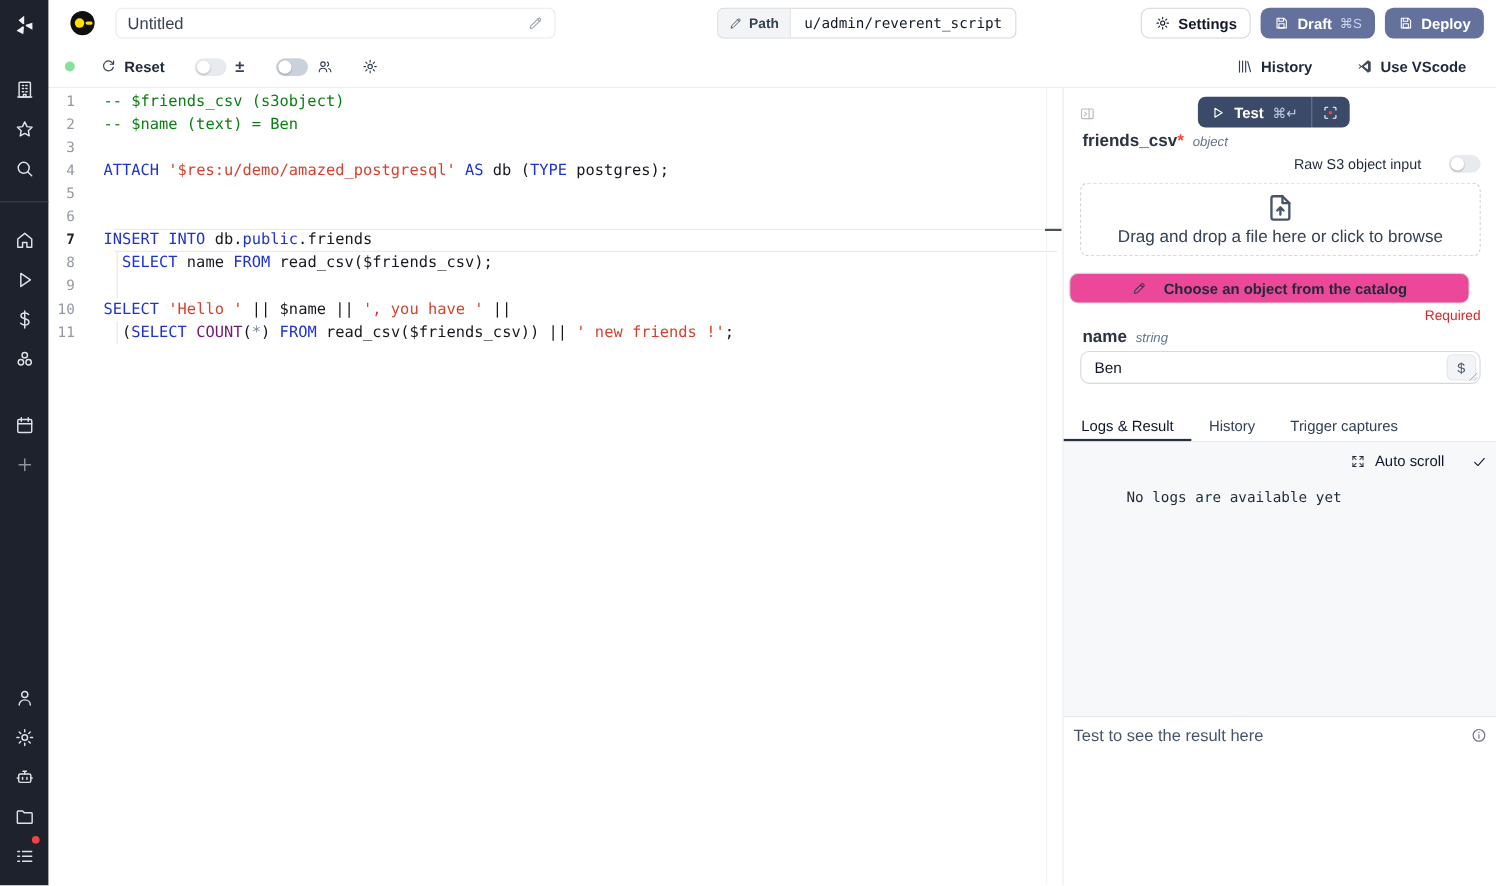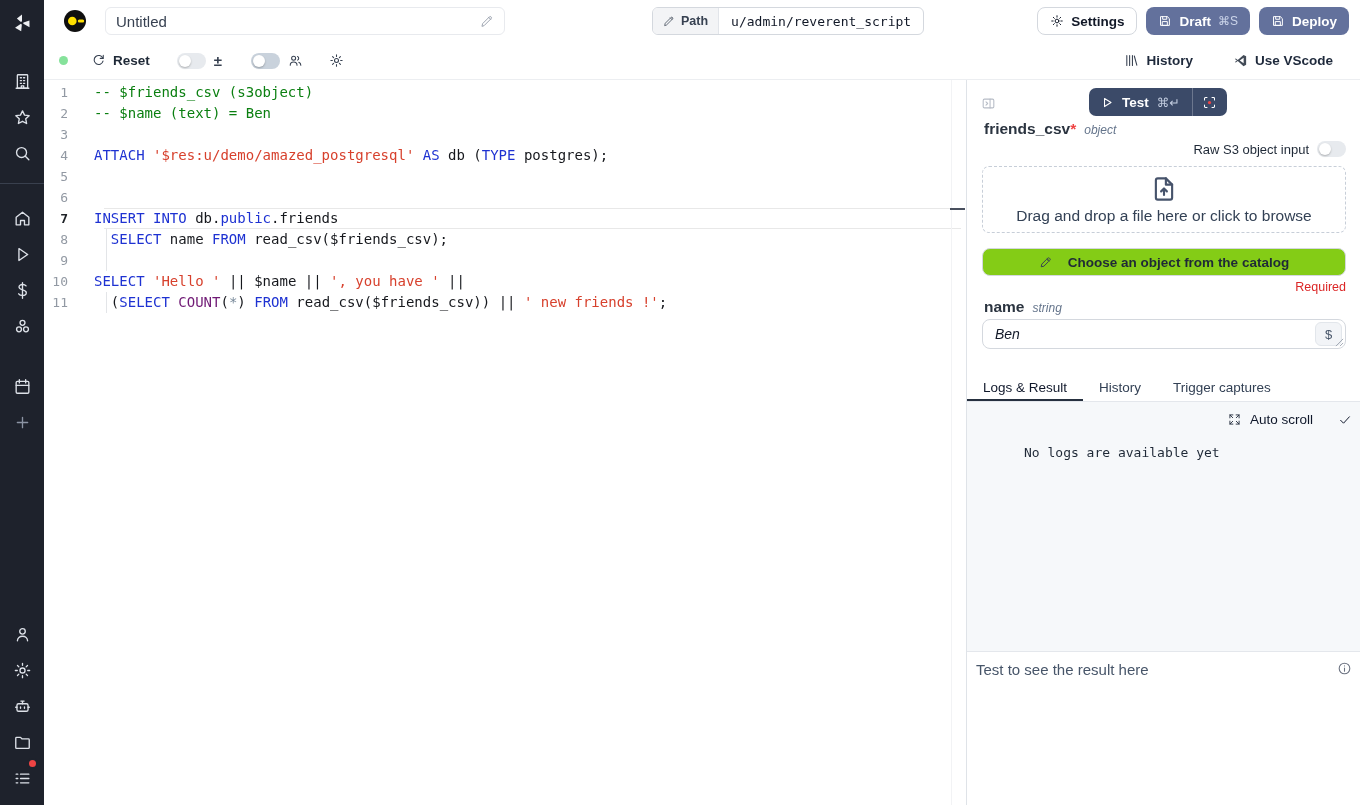--- a/index.html
+++ b/index.html
@@ -71,33 +71,33 @@
   .test-label { color:#fff; font-weight:700; font-size:13.5px; }
   .test-kbd { color:#c3cde0; font-size:12.5px; }
   .test-sep { width:1px; background:rgba(255,255,255,.25); }
   .test-capture { width:34px; display:flex; align-items:center; justify-content:center; color:#fff; }
   .test-capture svg { width:15px; height:15px; }
 
   .field-head { position:absolute; left:17px; display:flex; align-items:baseline; gap:8px; }
   .field-name { font-size:15.5px; font-weight:700; color:#2b3440; }
   .req-star { color:#ef4444; }
   .field-type { font-size:12px; font-style:italic; color:#64748b; }
-  .raws3-row { position:absolute; right:14px; top:61px; display:flex; align-items:center; gap:8px;margin-left:24px; }
+  .raws3-row { position:absolute; right:14px; top:61px; display:flex; align-items:center; gap:25px;margin-left:24px; }
   .raws3-row span { font-size:13px; color:#1f2937; }
   .dropzone { position:absolute; left:15px; top:86px; width:364px; height:67px; border:1.5px dashed #c7ced8; border-radius:7px; display:flex; flex-direction:column; align-items:center; justify-content:center; gap:3px; cursor:pointer; background:#fff; }
   .dropzone svg { width:30px; height:30px; color:#46536b; }
   .dropzone .dz-label { font-size:15.5px; font-weight:500; color:#334155; }
-  .catalog-btn { position:absolute; left:15px; top:168px; width:364px; height:28px; border:1px solid #d4d8de; border-radius:8px; background:#84cc16; display:flex; align-items:center; justify-content:center; gap:15px; cursor:pointer; }
+  .catalog-btn { position:absolute; left:5px; top:168px; width:364px; height:28px; border:1px solid #d4d8de; border-radius:8px; background:#ec4899; display:flex; align-items:center; justify-content:center; gap:15px; cursor:pointer; }
   .catalog-btn svg { width:14px; height:14px; color:#374151; }
   .catalog-btn span { font-size:13.5px; font-weight:600; color:#1f2937; }
   .required-label { position:absolute; right:14px; top:200px; font-size:12.5px; color:#dc2626; }
   .name-head { top:218px; }
   .fc-head { top:40px;justify-content:center; }
   .text-input { position:absolute; left:15px; top:239px; width:364px; height:30px; border:1px solid #d4d8de; border-radius:8px; background:#fff; display:flex; align-items:center; }
-  .text-input input { flex:1; border:none; outline:none; background:transparent; font-size:14px; color:#111827; padding:0 12px; font-family:"Liberation Sans", sans-serif;font-style:italic; }
+  .text-input input { flex:1; border:none; outline:none; background:transparent; font-size:14px; color:#111827; padding:0 12px; font-family:"Liberation Sans", sans-serif; }
   .dollar-chip { width:27px; height:24px; margin-right:3px; border:1px solid #e2e6eb; border-radius:6px; background:#f2f4f7; display:flex; align-items:center; justify-content:center; font-size:13px; color:#475569; cursor:pointer; }
   .grip { position:absolute; right:1px; bottom:1px; width:9px; height:9px; color:#9ca3af; cursor:nwse-resize; }
 
   .tabs { position:absolute; left:0; top:296px; width:393px; height:26px; border-bottom:1px solid #e4e7ec; display:flex; }
   .tab { padding:0 16px; font-size:13.5px; color:#334155; line-height:24px; cursor:pointer; }
   .tab.active { color:#0f172a; border-bottom:2px solid #26303f; }
 
   .logs { position:absolute; left:0; top:322px; width:393px; height:249px; background:#f6f8fa; }
   .logs-toolbar { position:absolute; right:8px; top:10px; display:flex; align-items:center; gap:9px; }
   .logs-toolbar svg.exp { width:13px; height:13px; color:#26303f; }

